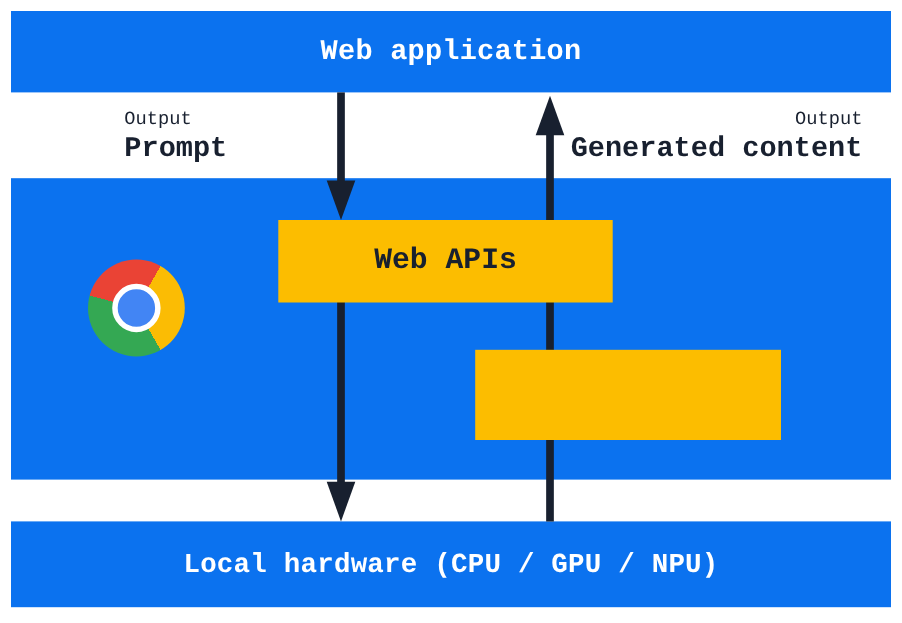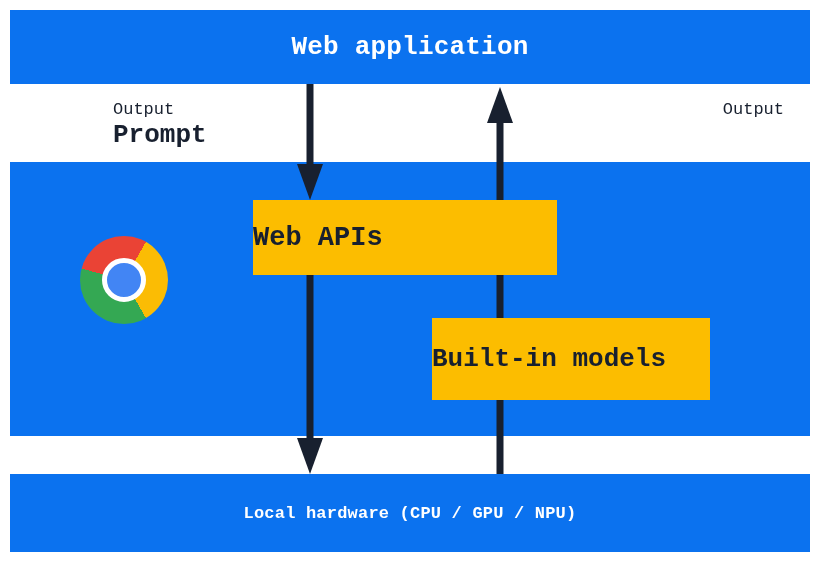--- a/index.html
+++ b/index.html
@@ -31,21 +31,21 @@
     z-index:0;
   }
   .bar-top{top:10px;height:74px;}
   .bar-bottom{top:474px;height:78px;}
   .bar-label{
     color:var(--c-white,#fff);
     font-weight:bold;
     font-size:26px;
     letter-spacing:0.2px;
   }
-  .bar-bottom .bar-label{font-size:17px;}
+  .bar-bottom .bar-label{font-size:25px;}
   .main-box{
     position:absolute;left:10px;top:162px;width:800px;height:274px;
     background:var(--c-blue,#0b72ef);
     z-index:0;
   }
   .io-label{
     position:absolute;top:99px;z-index:2;
     color:var(--c-dark,#18202f);
     line-height:22px;
   }
@@ -71,21 +71,21 @@
   .browser-label{
     position:absolute;left:34px;top:343px;width:180px;
     text-align:center;
     color:var(--c-white,#fff);
     font-size:26px;font-weight:bold;
     z-index:2;
   }
   .node{
     position:absolute;
     background:var(--c-yellow,#fcbd00);
-    display:flex;flex-direction:column;justify-content:center;
+    display:flex;flex-direction:column;align-items:center;justify-content:center;
     color:var(--c-dark,#18202f);
     font-weight:bold;
     z-index:2;
   }
   .node-webapis{left:253px;top:200px;width:304px;height:75px;font-size:27px;}
   .node-models{left:432px;top:318px;width:278px;height:82px;font-size:26px;line-height:34px;}
   .arrow-line{stroke:var(--c-dark,#18202f);stroke-width:7;}
   .arrow-head{fill:var(--c-dark,#18202f);}
 </style>
 </head>
@@ -112,33 +112,33 @@
     <span class="bar-label">Web application</span>
   </div>
 
   <div class="io-label io-left">
     <div class="io-kind">Output</div>
     <div class="io-value">Prompt</div>
   </div>
 
   <div class="io-label io-right">
     <div class="io-kind">Output</div>
+    <div class="io-value">Generated content</div>
   </div>
 
   <div class="main-box"></div>
 
   <div class="chrome-logo">
     <div class="chrome-hub"></div>
   </div>
 
   <div class="node node-webapis">
     <span>Web APIs</span>
   </div>
 
   <div class="node node-models">
-    <span>Built-in models</span>
   </div>
 
   <div class="bar bar-bottom">
     <span class="bar-label">Local hardware (CPU / GPU / NPU)</span>
   </div>
 
 </div>
 
 </body></html>

